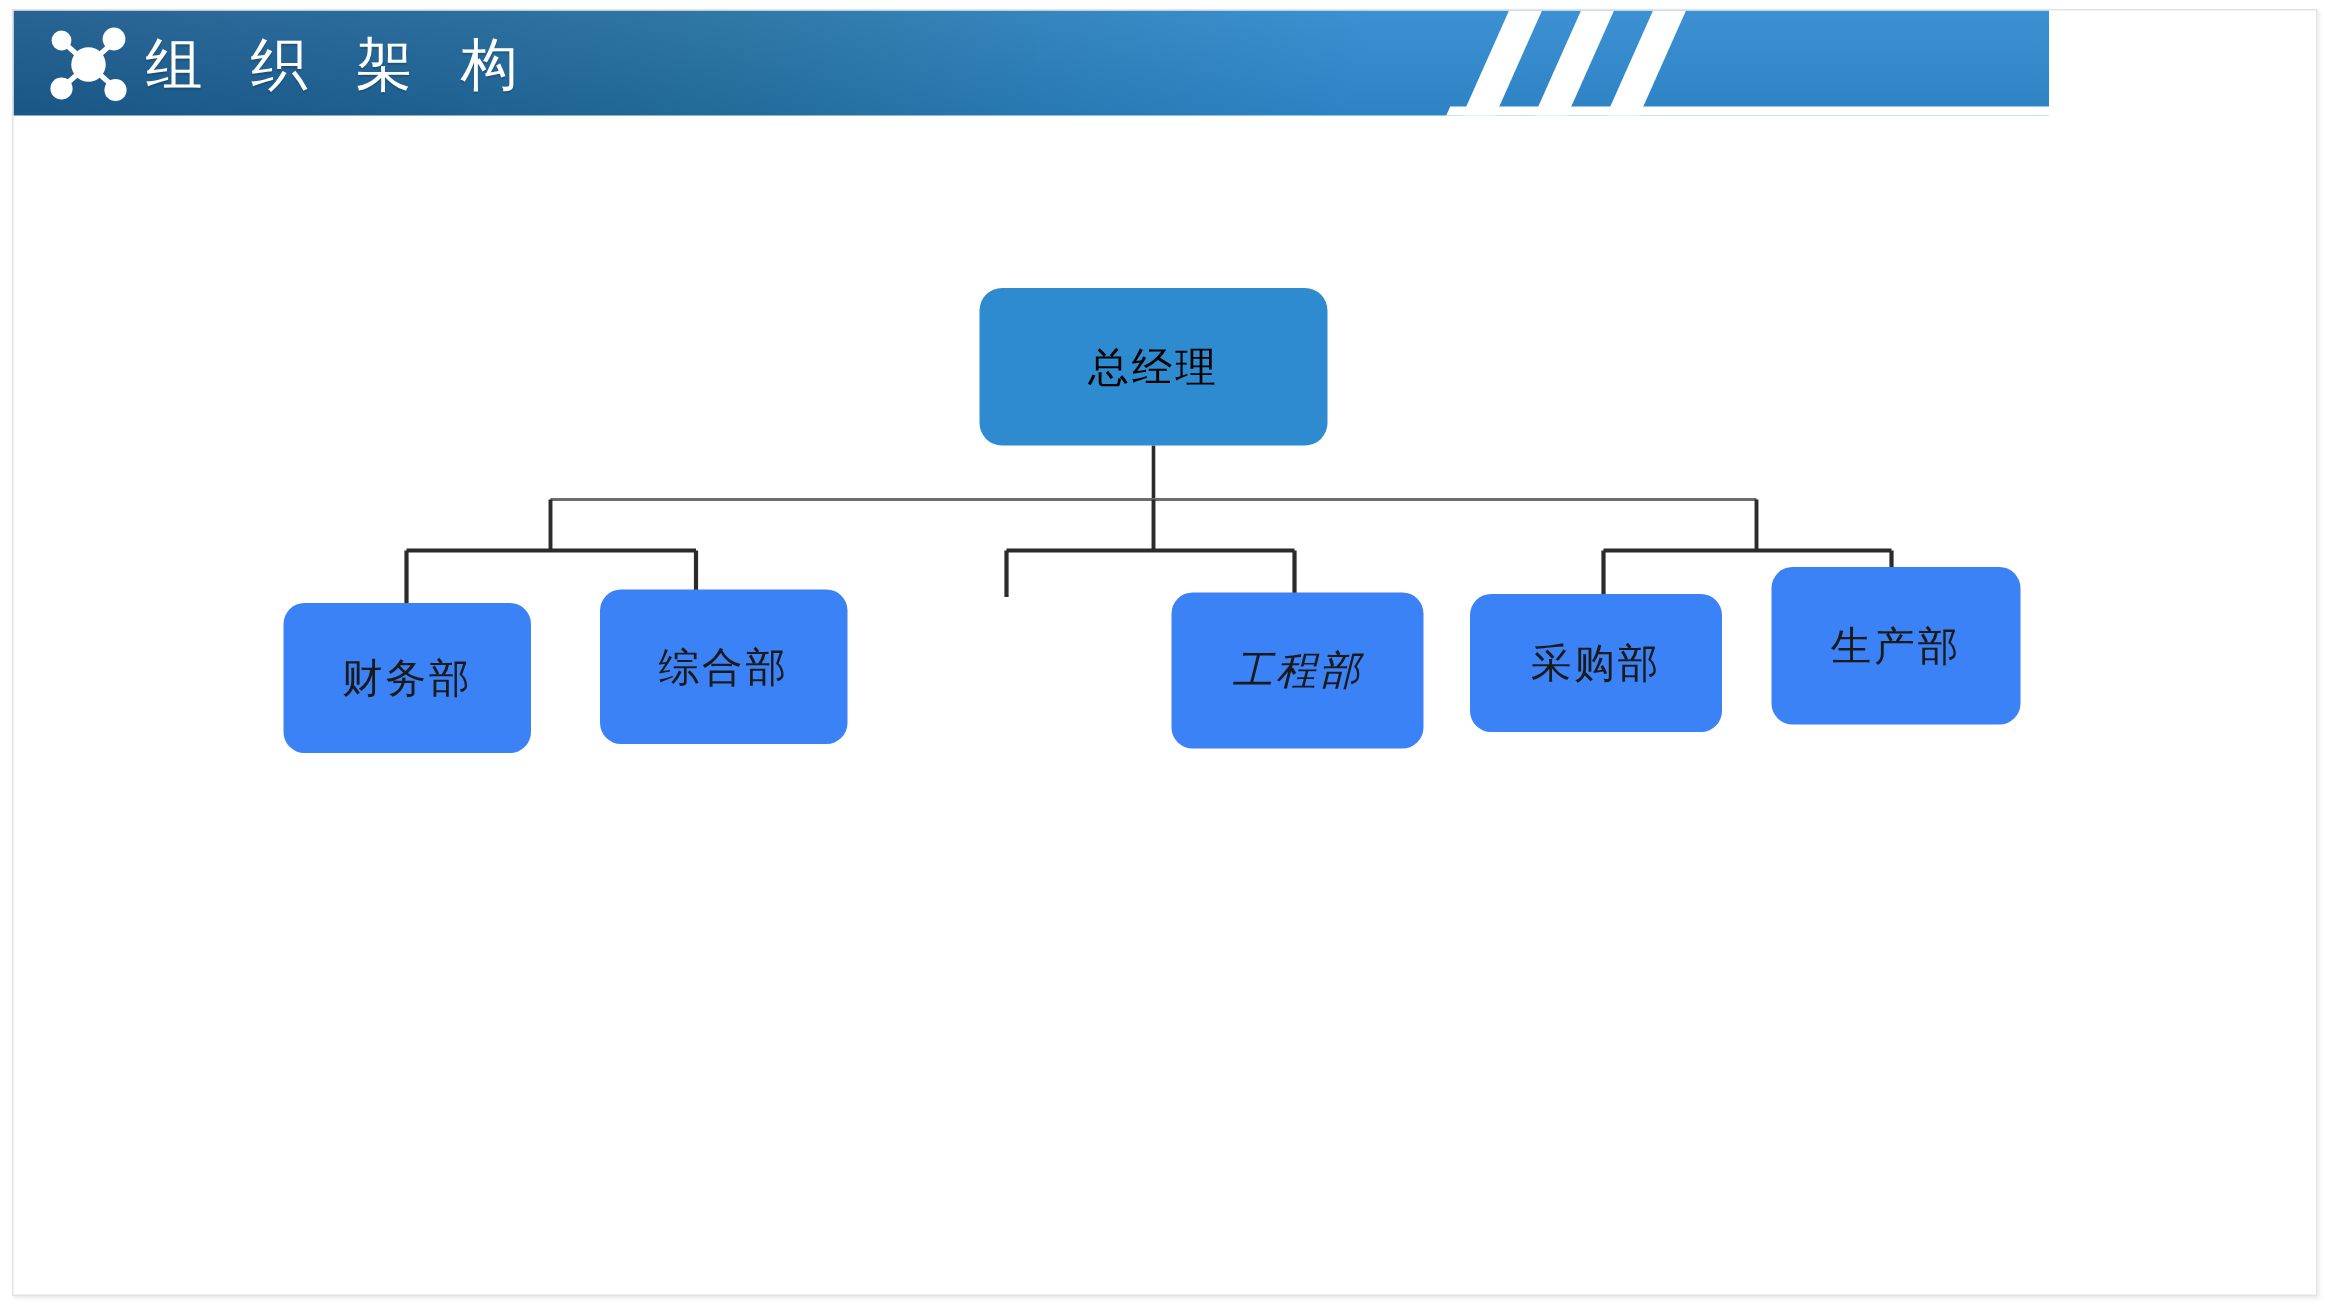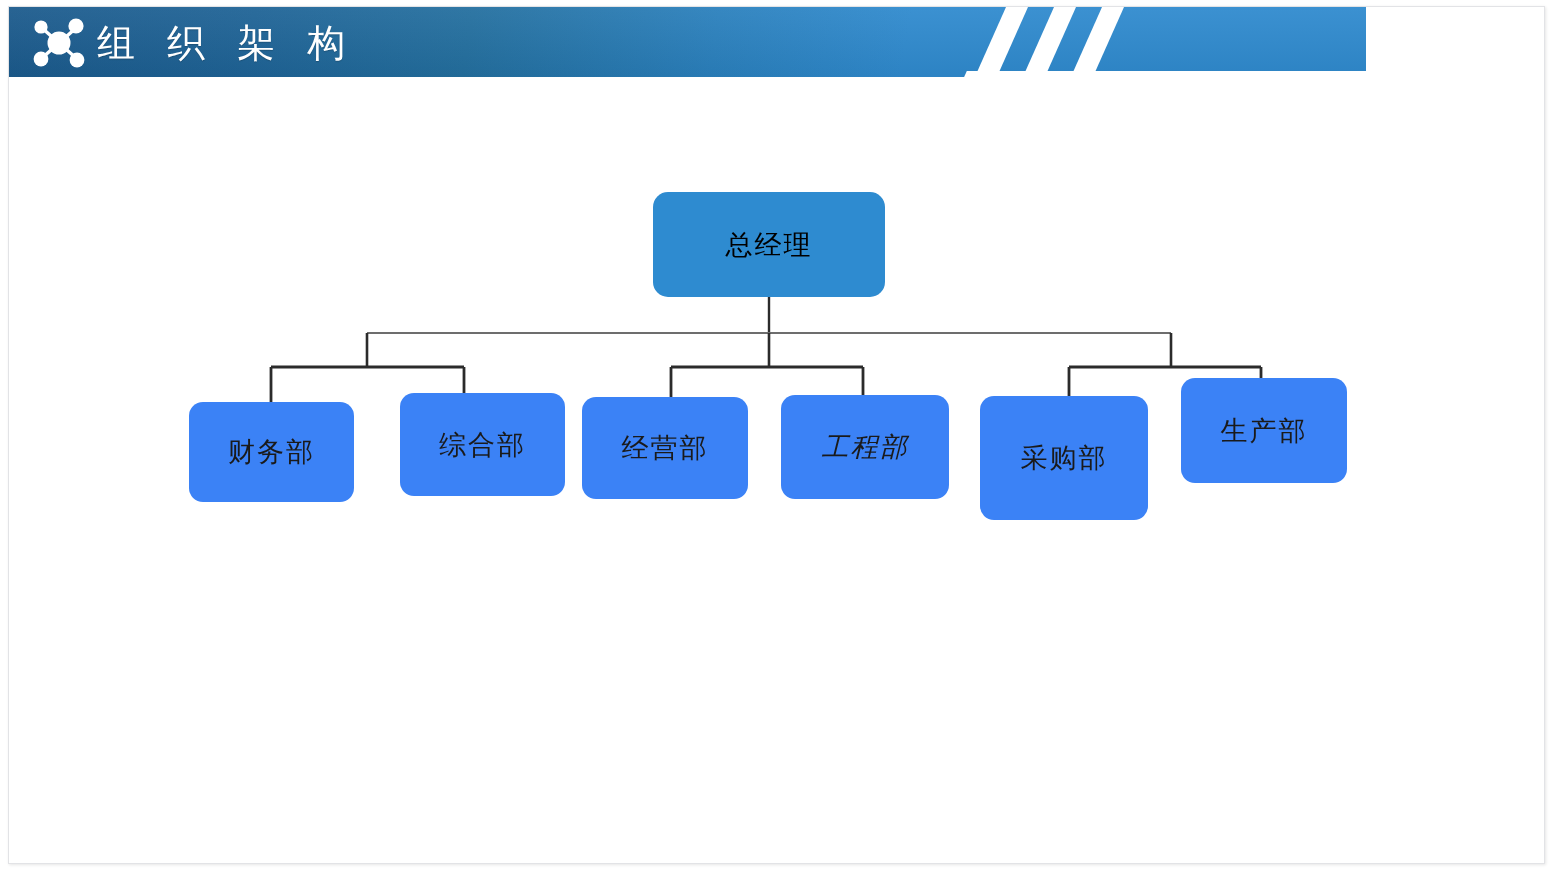--- a/index.html
+++ b/index.html
@@ -193,22 +193,21 @@
       <line x1="1060" y1="290" x2="1060" y2="320" stroke="#2b2b2b" stroke-width="2.8"></line>
       <line x1="1252" y1="290" x2="1252" y2="318" stroke="#2b2b2b" stroke-width="2.8"></line>
     </svg>
 
     <div class="node node-root" style="left:644px; top:115px; width:232px; height:105px;">总经理</div>
 
     <div class="node node-child" style="left:180px; top:325px; width:165px; height:100px;">财务部</div>
 
     <div class="node node-child" style="left:375px; top:316px; width:165px; height:103px;margin-left:16px;">综合部</div>
 
-    <div class="node node-child" style="left:573px; top:320px; width:166px; height:102px;">经营部</div>
 
     <div class="node node-child" style="left:772px; top:318px; width:168px; height:104px;font-style:italic;">工程部</div>
 
-    <div class="node node-child" style="left:971px; top:319px; width:168px; height:124px;">采购部</div>
+    <div class="node node-child" style="left:971px; top:319px; width:168px; height:92px;">采购部</div>
 
     <div class="node node-child" style="left:1172px; top:301px; width:166px; height:105px;">生产部</div>
 
   </div>
 </div>
 
 </body></html>

